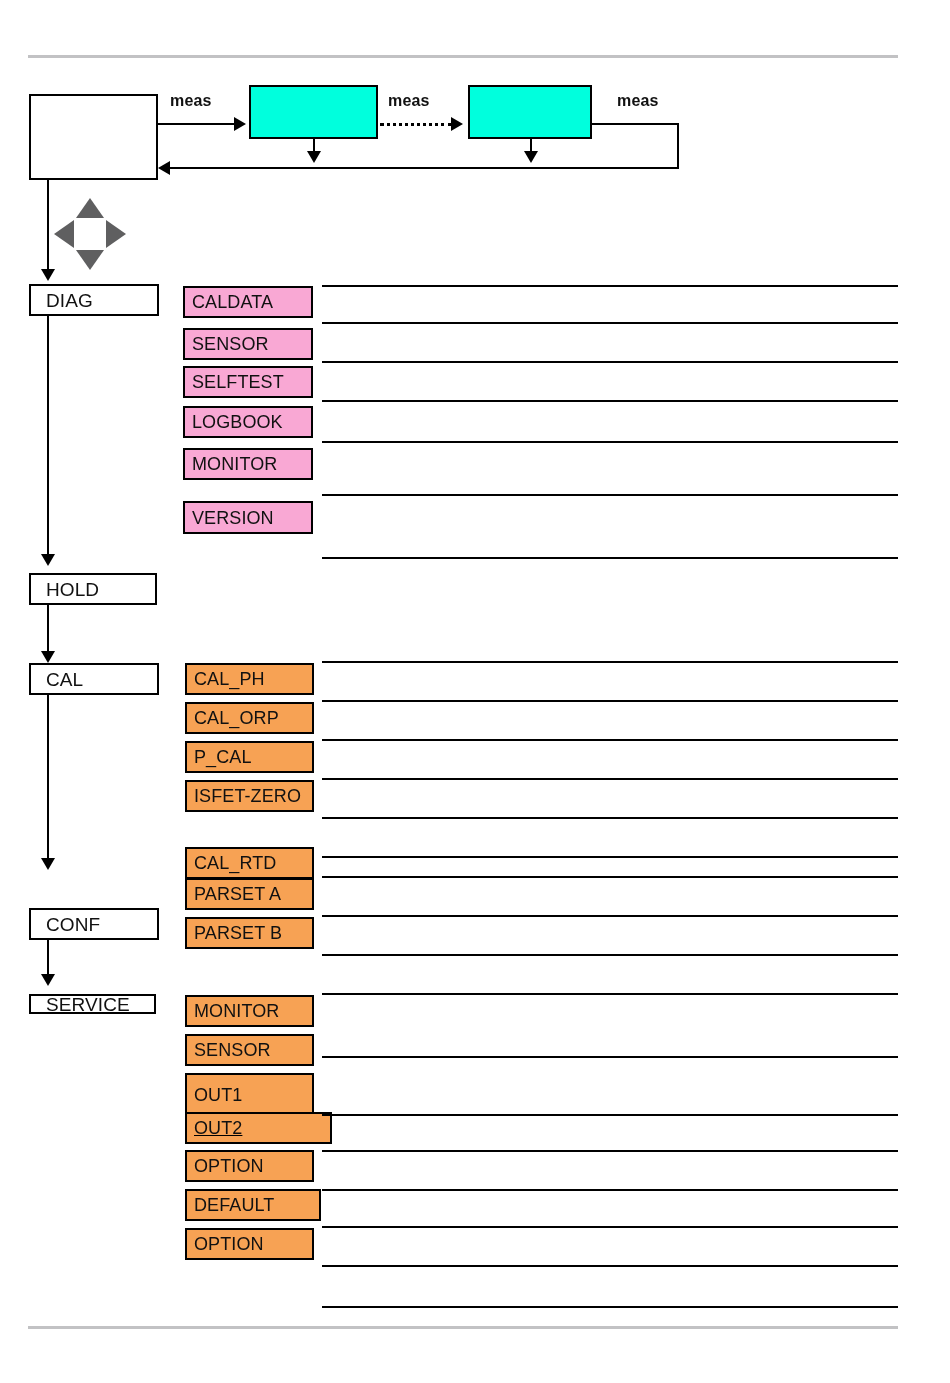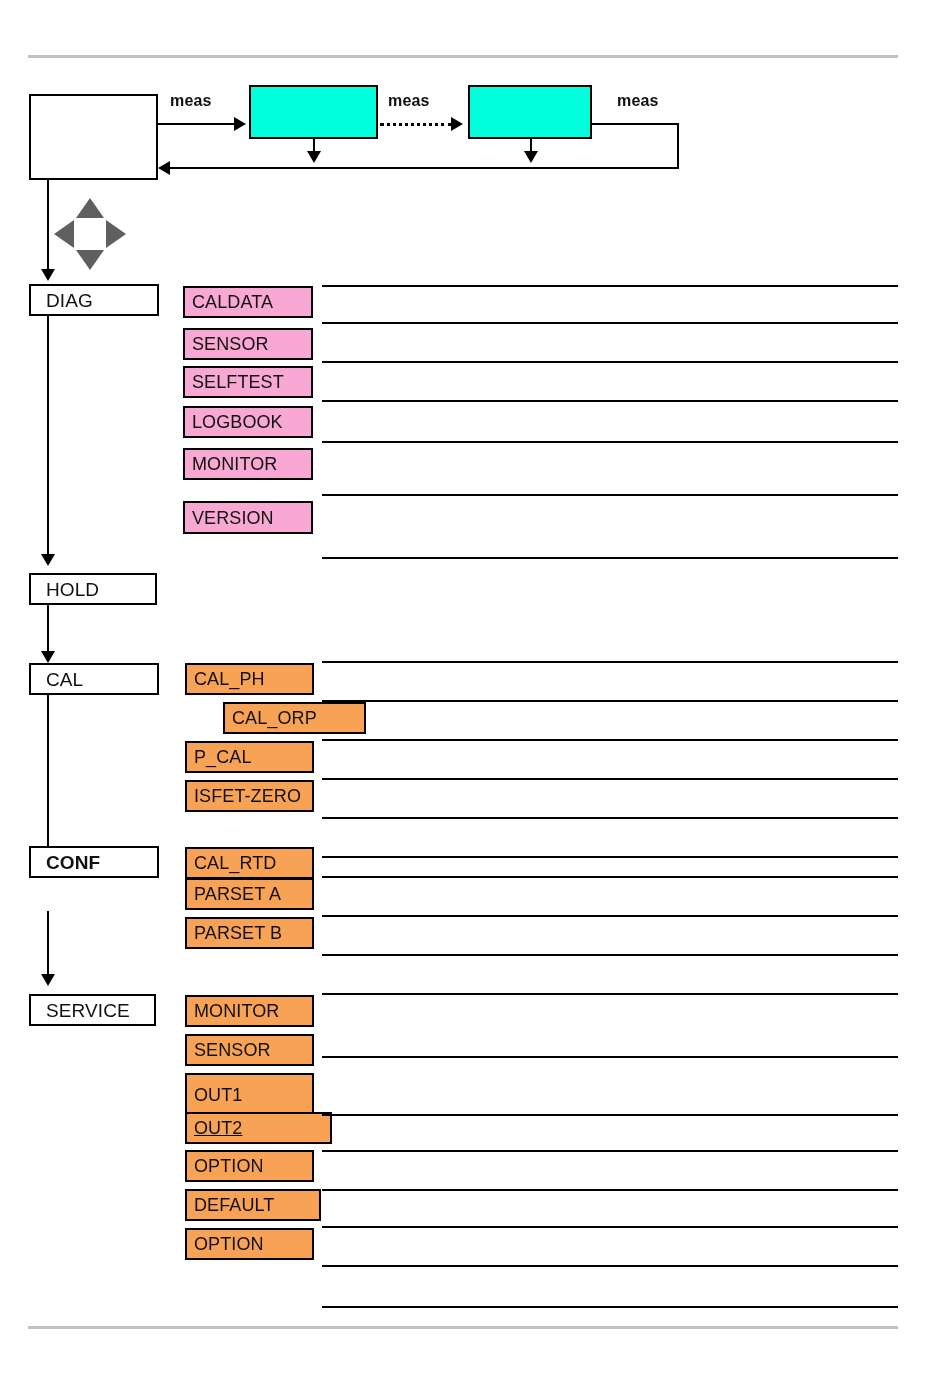--- a/index.html
+++ b/index.html
@@ -172,25 +172,25 @@
   </div>
 
   <div class="box box-white" style="left:29px;top:573px;width:128px;height:32px;">
     <span class="box-label">HOLD</span>
   </div>
 
   <div class="box box-white" style="left:29px;top:663px;width:130px;height:32px;">
     <span class="box-label">CAL</span>
   </div>
 
-  <div class="box box-white" style="left:29px;top:846px;width:130px;height:32px;font-weight:bold;">
+  <div class="box box-white" style="left:29px;top:908px;width:130px;height:32px;">
     <span class="box-label">CONF</span>
   </div>
 
-  <div class="box box-white" style="left:29px;top:994px;width:127px;height:32px;">
+  <div class="box box-white" style="left:29px;top:994px;width:127px;height:20px;">
     <span class="box-label">SERVICE</span>
   </div>
 
   <div class="box box-menu-cyan" style="left:183px;top:286px;width:130px;height:32px;">
     <span class="menu-label">CALDATA</span>
   </div>
   <div class="box box-menu-cyan" style="left:183px;top:328px;width:130px;height:32px;">
     <span class="menu-label">SENSOR</span>
   </div>
   <div class="box box-menu-cyan" style="left:183px;top:366px;width:130px;height:32px;">
@@ -210,21 +210,21 @@
   <div class="detail-rule" style="top:322px;width:576px;"></div>
   <div class="detail-rule" style="top:361px;width:576px;"></div>
   <div class="detail-rule" style="top:400px;width:576px;"></div>
   <div class="detail-rule" style="top:441px;width:576px;"></div>
   <div class="detail-rule" style="top:494px;width:576px;"></div>
   <div class="detail-rule" style="top:557px;width:576px;"></div>
 
   <div class="box box-menu-orange" style="left:185px;top:663px;width:129px;height:32px;">
     <span class="menu-label">CAL_PH</span>
   </div>
-  <div class="box box-menu-orange" style="left:185px;top:702px;width:143px;height:32px;margin-left:38px;">
+  <div class="box box-menu-orange" style="left:185px;top:702px;width:129px;height:32px;">
     <span class="menu-label">CAL_ORP</span>
   </div>
   <div class="box box-menu-orange" style="left:185px;top:741px;width:129px;height:32px;">
     <span class="menu-label">P_CAL</span>
   </div>
   <div class="box box-menu-orange" style="left:185px;top:780px;width:129px;height:32px;">
     <span class="menu-label">ISFET-ZERO</span>
   </div>
   <div class="box box-menu-orange" style="left:185px;top:819px;width:129px;height:32px;margin-top:28px;">
     <span class="menu-label">CAL_RTD</span>

